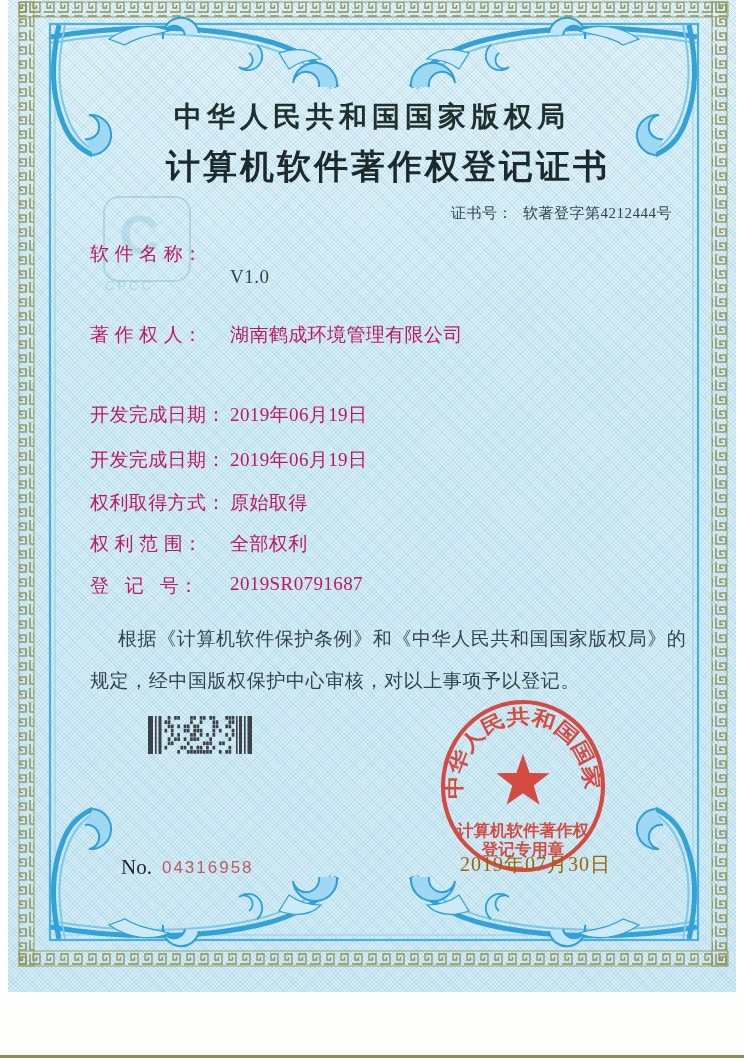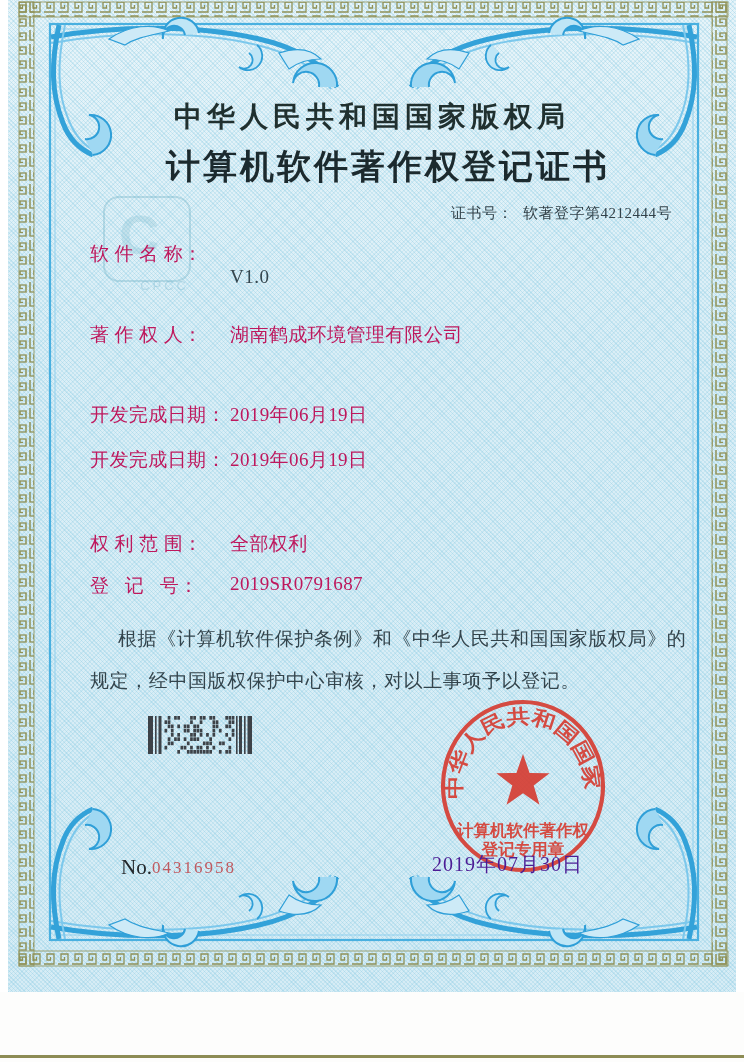--- a/index.html
+++ b/index.html
@@ -25,26 +25,26 @@
   .row .lab{display:inline-block;width:128px;white-space:pre;}
   .row .val{display:inline-block;margin-left:12px;white-space:pre;}
   .val2{position:absolute;left:230px;top:266px;font-size:19px;color:#35464e;letter-spacing:.5px;}
   .stmt{position:absolute;font-size:19px;color:#33444c;letter-spacing:.6px;white-space:pre;}
   .stmt.l1{left:118px;top:626px;}
   .stmt.l2{left:90px;top:668px;}
   .wm{position:absolute;left:103px;top:196px;width:84px;height:82px;border:2px solid rgba(110,175,195,.35);
     border-radius:16px;z-index:1;}
   .wm .c{position:absolute;left:14px;top:4px;font-size:56px;font-weight:bold;color:rgba(125,185,205,.28);
     font-family:"Liberation Sans",sans-serif;}
-  .wm .t{position:absolute;left:0;right:0;top:80px;text-align:right;font-size:13px;letter-spacing:3px;
+  .wm .t{position:absolute;left:0;right:0;top:80px;text-align:left;font-size:13px;letter-spacing:3px;
     color:rgba(125,185,205,.38);font-family:"Liberation Sans",sans-serif;}
   .serial{position:absolute;left:121px;top:855px;font-size:21px;color:#23282c;}
-  .serial .num{font-family:Liberation Serif, serif;font-size:17px;color:#c05a60;
-    letter-spacing:2px;margin-left:0;position:relative;top:-1px;}
-  .issue-date{position:absolute;left:432px;top:851px;font-size:20px;color:#4c1d95;letter-spacing:1px;z-index:5;}
+  .serial .num{font-family:Liberation Sans, sans-serif;font-size:17px;color:#c05a60;
+    letter-spacing:2px;margin-left:10px;position:relative;top:-1px;}
+  .issue-date{position:absolute;left:460px;top:851px;font-size:20px;color:#a16207;letter-spacing:1px;z-index:5;}
   .seal{position:absolute;left:438px;top:698px;z-index:4;opacity:.9;}
   .barcode{position:absolute;left:148px;top:716px;z-index:3;}
 </style>
 </head>
 <body>
 
 <div class="page">
   <div class="paper"></div>
   <div class="bottom-strip"></div>
   <div class="bottom-edge-line"></div>
@@ -111,20 +111,24 @@
     <div class="row" style="top:402px">
       <span class="lab">开发完成日期：</span>
       <span class="val">2019年06月19日</span>
     </div>
 
     <div class="row" style="top:447px">
       <span class="lab">开发完成日期：</span>
       <span class="val">2019年06月19日</span>
     </div>
 
+    <div class="row" style="top:490px">
+      <span class="lab">权利取得方式：</span>
+      <span class="val">原始取得</span>
+    </div>
 
     <div class="row" style="top:531px">
       <span class="lab">权 利 范 围：</span>
       <span class="val">全部权利</span>
     </div>
 
     <div class="row" style="top:573px">
       <span class="lab">登   记   号：</span>
       <span class="val">2019SR0791687</span>
     </div>

